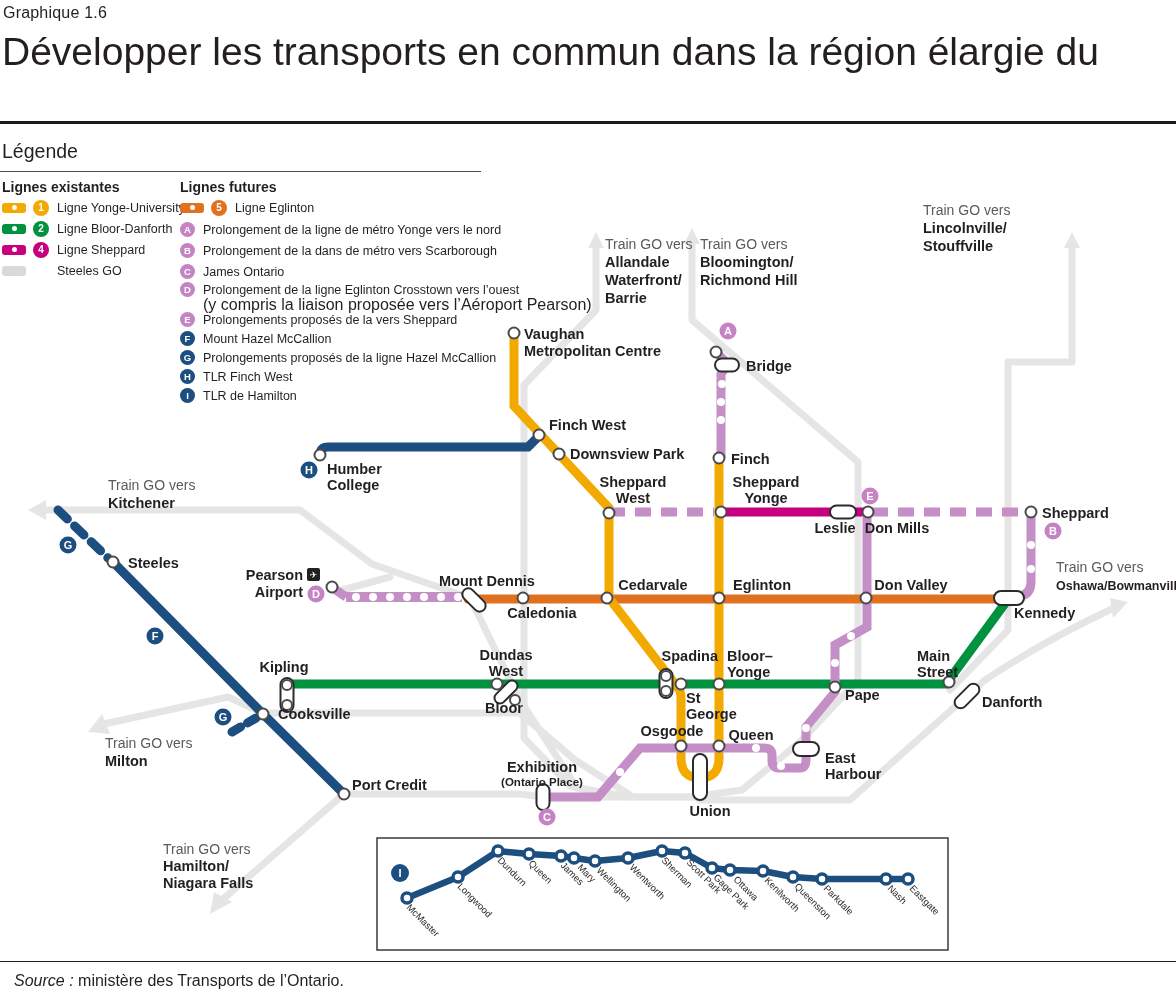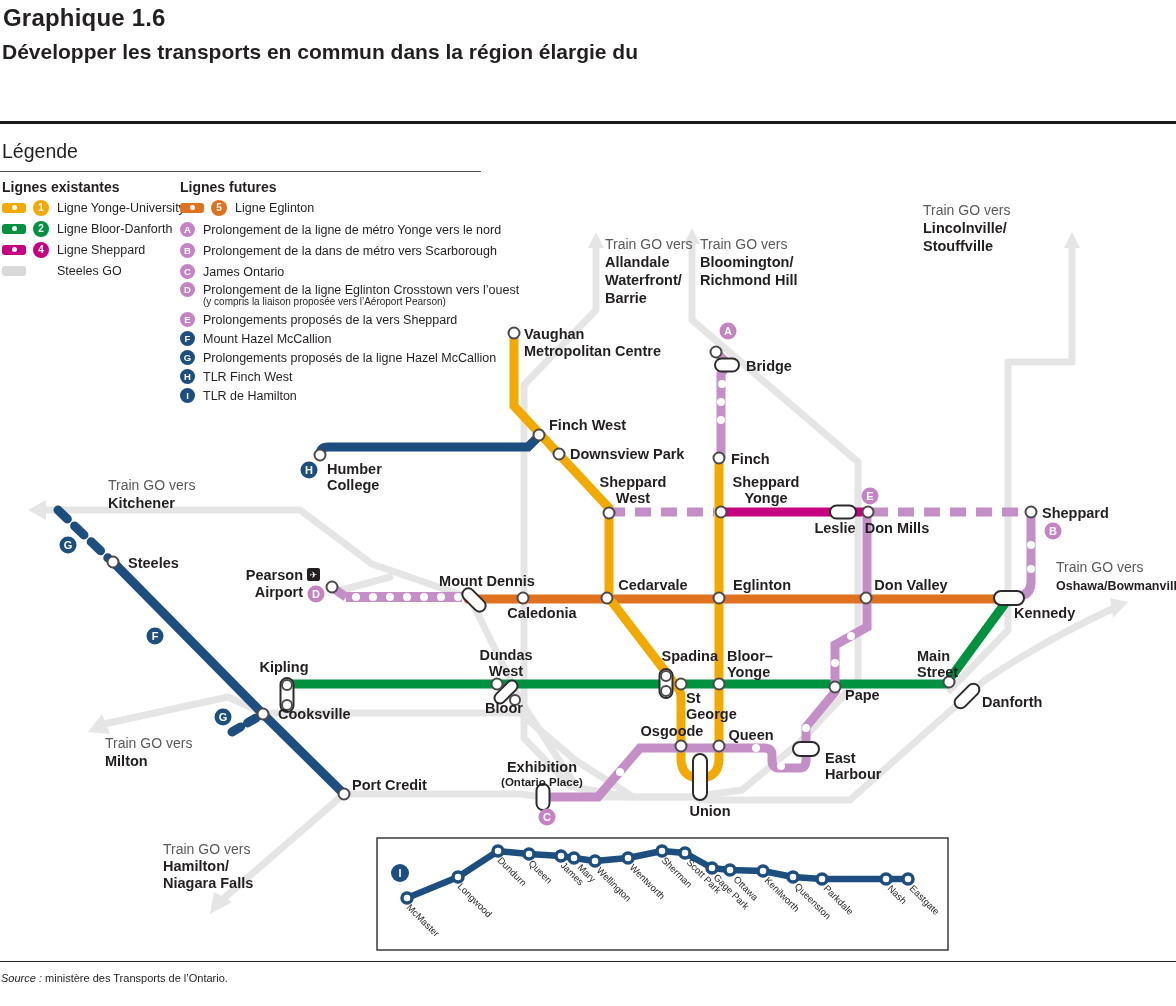--- a/index.html
+++ b/index.html
@@ -1,46 +1,46 @@
 <!DOCTYPE html>
 <html><head>
 <meta charset="utf-8">
 <style>
   html,body{margin:0;padding:0;background:#fff}
   #page{position:relative;width:1176px;height:1006px;background:#fff;overflow:hidden;
         font-family:"Liberation Sans",sans-serif;color:#231F20}
   .abs{position:absolute}
-  .kicker{left:3px;top:4px;font-size:24px;font-weight:700;letter-spacing:.2px}
-  .heading{left:2px;top:33px;width:1160px;font-size:21px;font-weight:700;line-height:37px}
+  .kicker{left:3px;top:4px;font-size:16px;font-weight:400;letter-spacing:.2px}
+  .heading{left:2px;top:33px;width:1160px;font-size:39px;font-weight:400;line-height:37px}
   .title-rule{left:0;top:121px;width:1176px;height:3px;background:#1a1a1a}
   .leg-head{left:2px;top:140px;font-size:19.5px;font-weight:400}
   .leg-rule{left:0;top:171px;width:481px;height:1px;background:#4d4d4d}
   .col-title{font-size:14px;font-weight:700}
   .lrow{position:absolute;display:flex;align-items:center;height:17px}
   .chip{width:24px;height:10px;border-radius:3px;position:relative;flex:0 0 auto}
   .chip .dot{position:absolute;left:50%;top:50%;width:5px;height:5px;margin:-2.5px 0 0 -2.5px;
              border-radius:50%;background:#fff}
   .numb{width:16px;height:16px;border-radius:50%;color:#fff;font-size:10px;font-weight:700;
         display:flex;align-items:center;justify-content:center;margin-left:7px;flex:0 0 auto}
   .letb{width:15px;height:15px;border-radius:50%;color:#fff;font-size:9.5px;font-weight:700;
         display:flex;align-items:center;justify-content:center;flex:0 0 auto}
   .llab{margin-left:8px;font-size:12.5px;white-space:nowrap}
-  .lnote{position:absolute;font-size:10px;white-space:nowrap}
+  .lnote{position:absolute;font-size:16px;white-space:nowrap}
   .spacer{width:16px;margin-left:7px;flex:0 0 auto}
   svg{position:absolute;left:0;top:0}
   .t-st{font:700 14.5px "Liberation Sans",sans-serif;fill:#231F20}
   .t-st-s{font:700 11.5px "Liberation Sans",sans-serif;fill:#231F20}
   .t-go{font:400 14px "Liberation Sans",sans-serif;fill:#595A5C}
   .t-god{font:700 14.5px "Liberation Sans",sans-serif;fill:#231F20}
   .t-god-s{font:700 12.5px "Liberation Sans",sans-serif;fill:#231F20}
   .t-badge{font:700 11px "Liberation Sans",sans-serif;fill:#FFFFFF}
   .t-plane{font:400 9px "DejaVu Sans",sans-serif;fill:#FFFFFF}
   .t-inset{font:400 9.5px "Liberation Sans",sans-serif;fill:#231F20}
   .src-rule{left:0;top:961px;width:1176px;height:1px;background:#231F20}
-  .source{left:1px;top:972px;font-size:11px}
+  .source{left:14px;top:972px;font-size:16px}
   .source .s1{font-style:italic}
 </style>
 </head>
 <body>
 
 <div id="page">
 
   <div class="abs kicker">Graphique 1.6</div>
   <div class="abs heading">
     <span>Développer les transports en commun dans la région élargie du</span><br>

